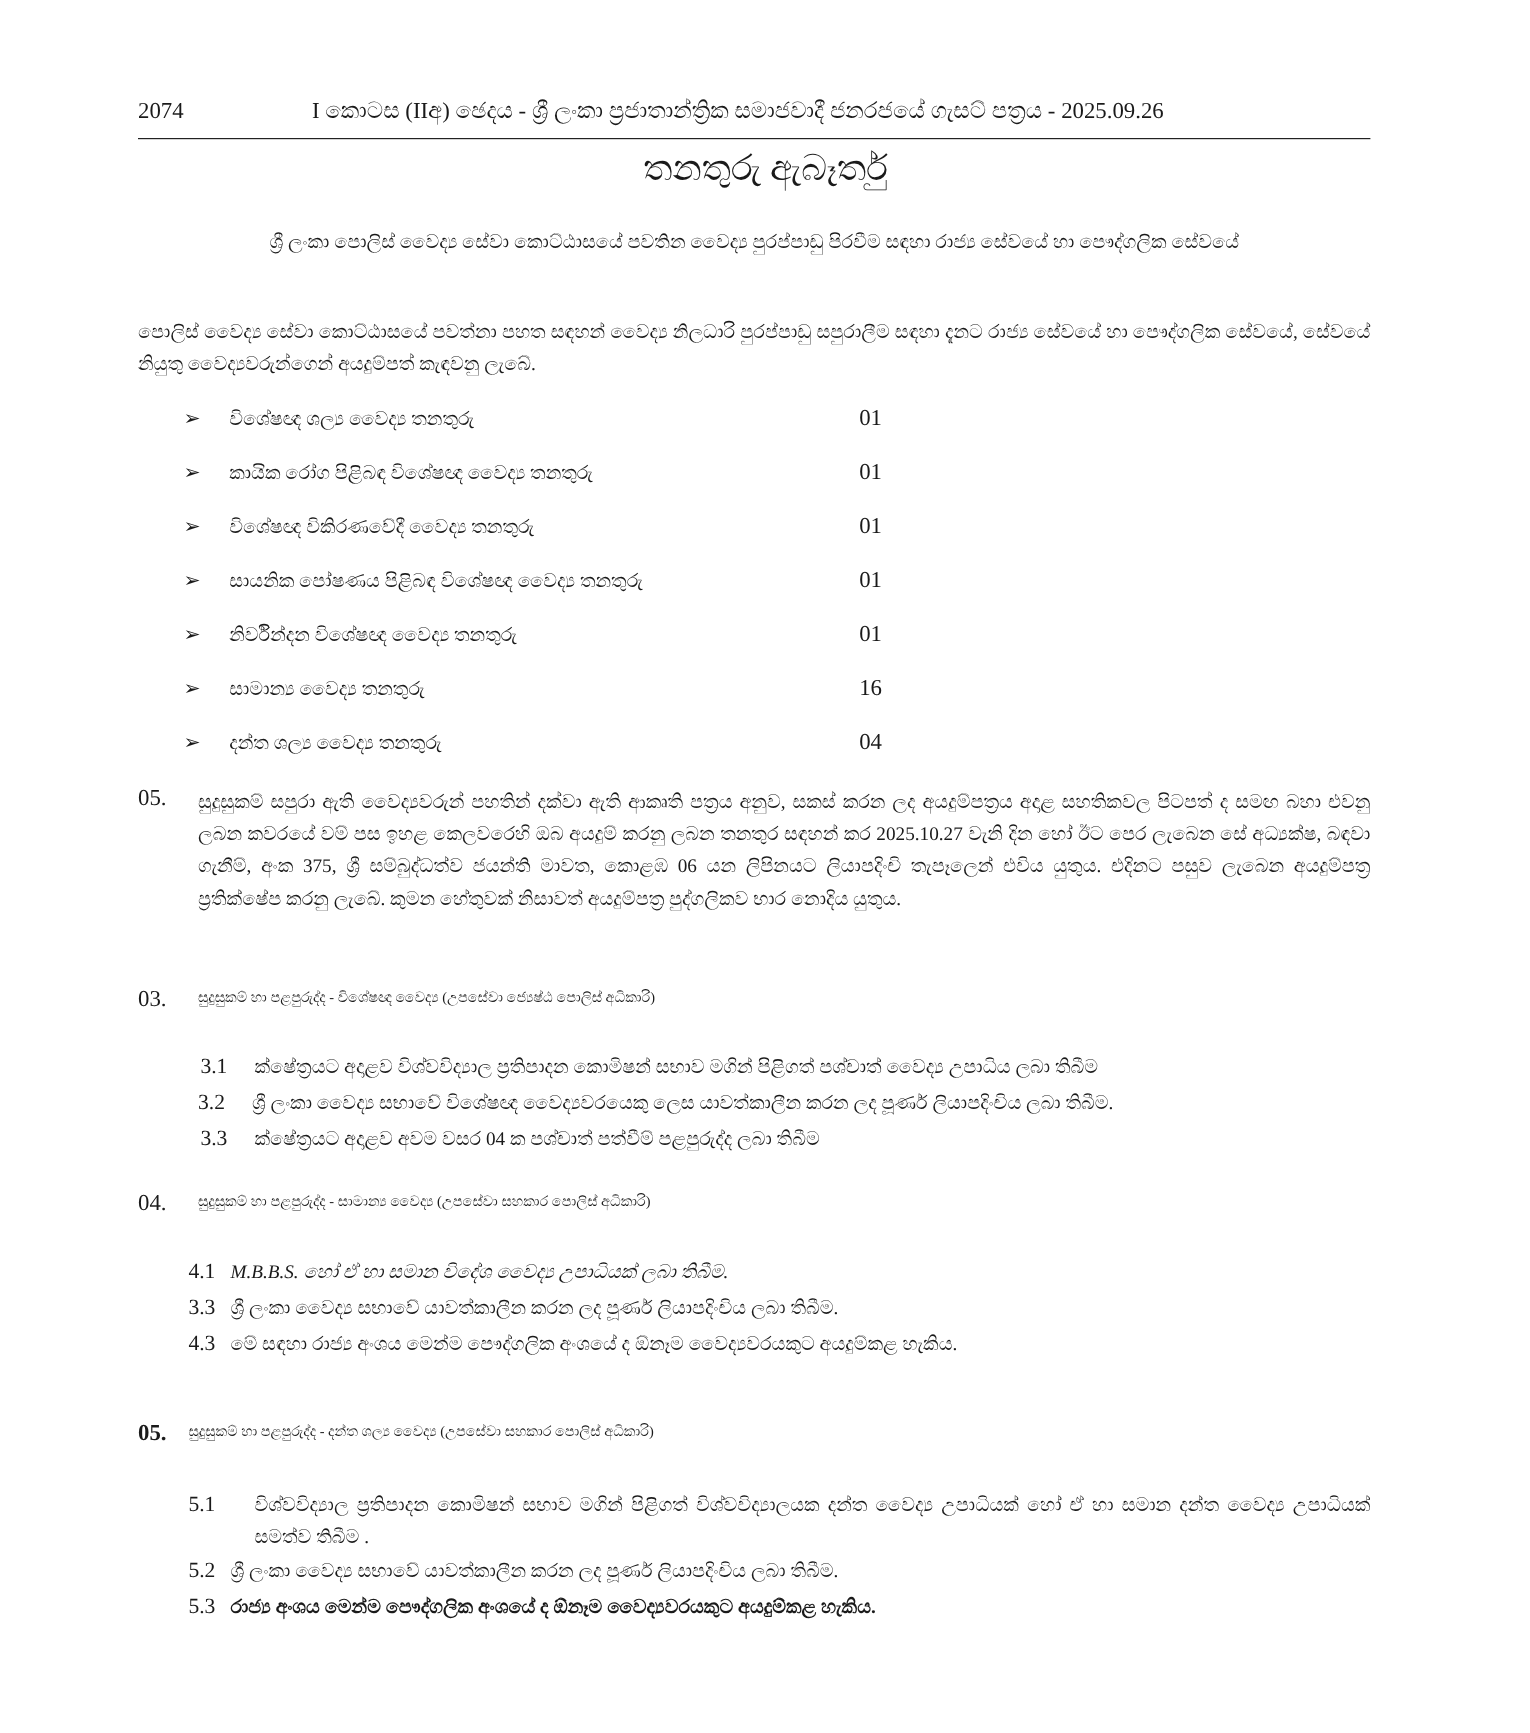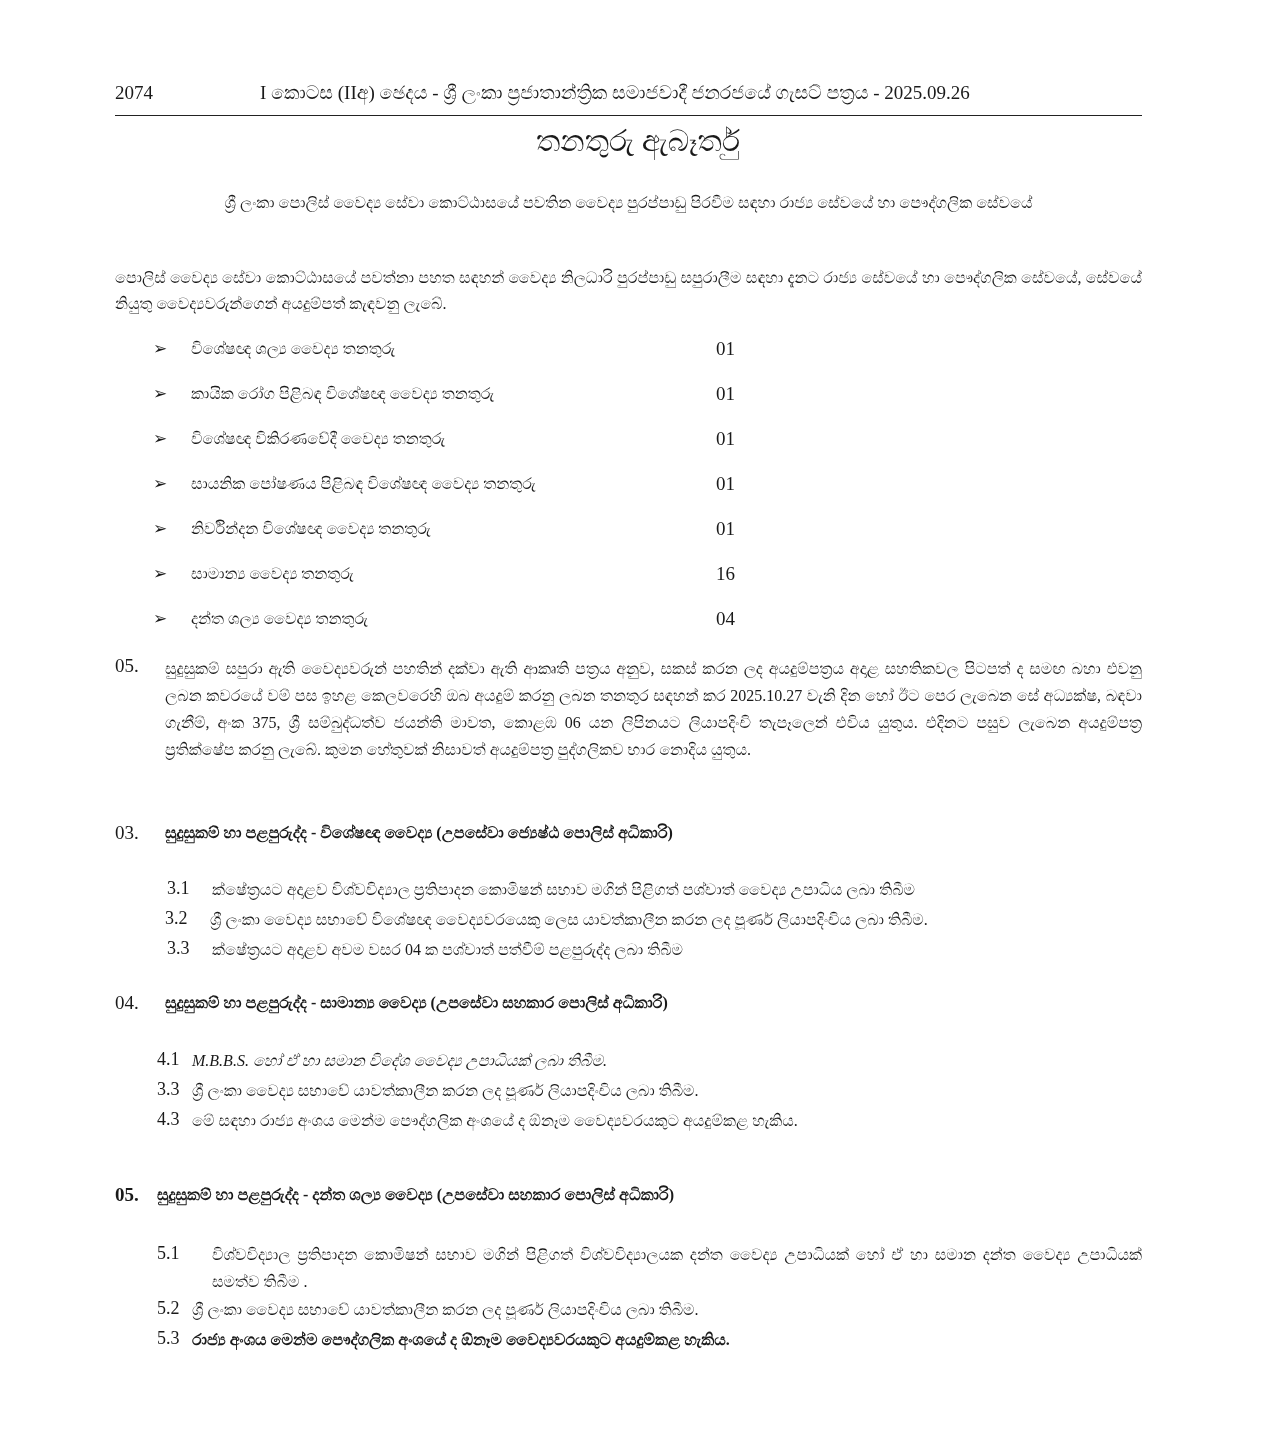--- a/index.html
+++ b/index.html
@@ -32,21 +32,21 @@
       font-size: 16px; line-height: 26px; text-align: justify;
     }
     .vacancies { position: absolute; top: 338px; left: 38px; width: 700px; }
     .vac-row { position: relative; height: 45px; font-size: 16px; }
     .vac-row .arrow { position: absolute; left: 0; top: 0; font-size: 17px; }
     .vac-row .vname { position: absolute; left: 38px; top: 2px; }
     .vac-row .vcount { position: absolute; left: 563px; top: 0; font-size: 19px; }
     .sec { position: absolute; left: 0; width: 1027px; }
     .sec .num { position: absolute; left: 0; top: 0; font-size: 19px; }
     .sec .body { position: absolute; left: 50px; width: 977px; font-size: 16px; line-height: 27px; text-align: justify; }
-    .sec .heading { position: absolute; left: 50px; top: 2px; font-weight: bold; font-size: 16px; white-space: nowrap; }
+    .sec .heading { position: absolute; left: 50px; top: 2px; font-weight: normal; font-size: 12px; white-space: nowrap; }
     .sub { position: absolute; font-size: 16px; line-height: 27px; }
     .sub .snum { position: absolute; left: 0; top: 0; font-size: 18px; }
     .sub .stext { position: absolute; left: 45px; top: 1px; width: 940px; }
     .bold { font-weight: bold; }
   </style>
 </head>
 <body>
 
 <div class="page">
 

